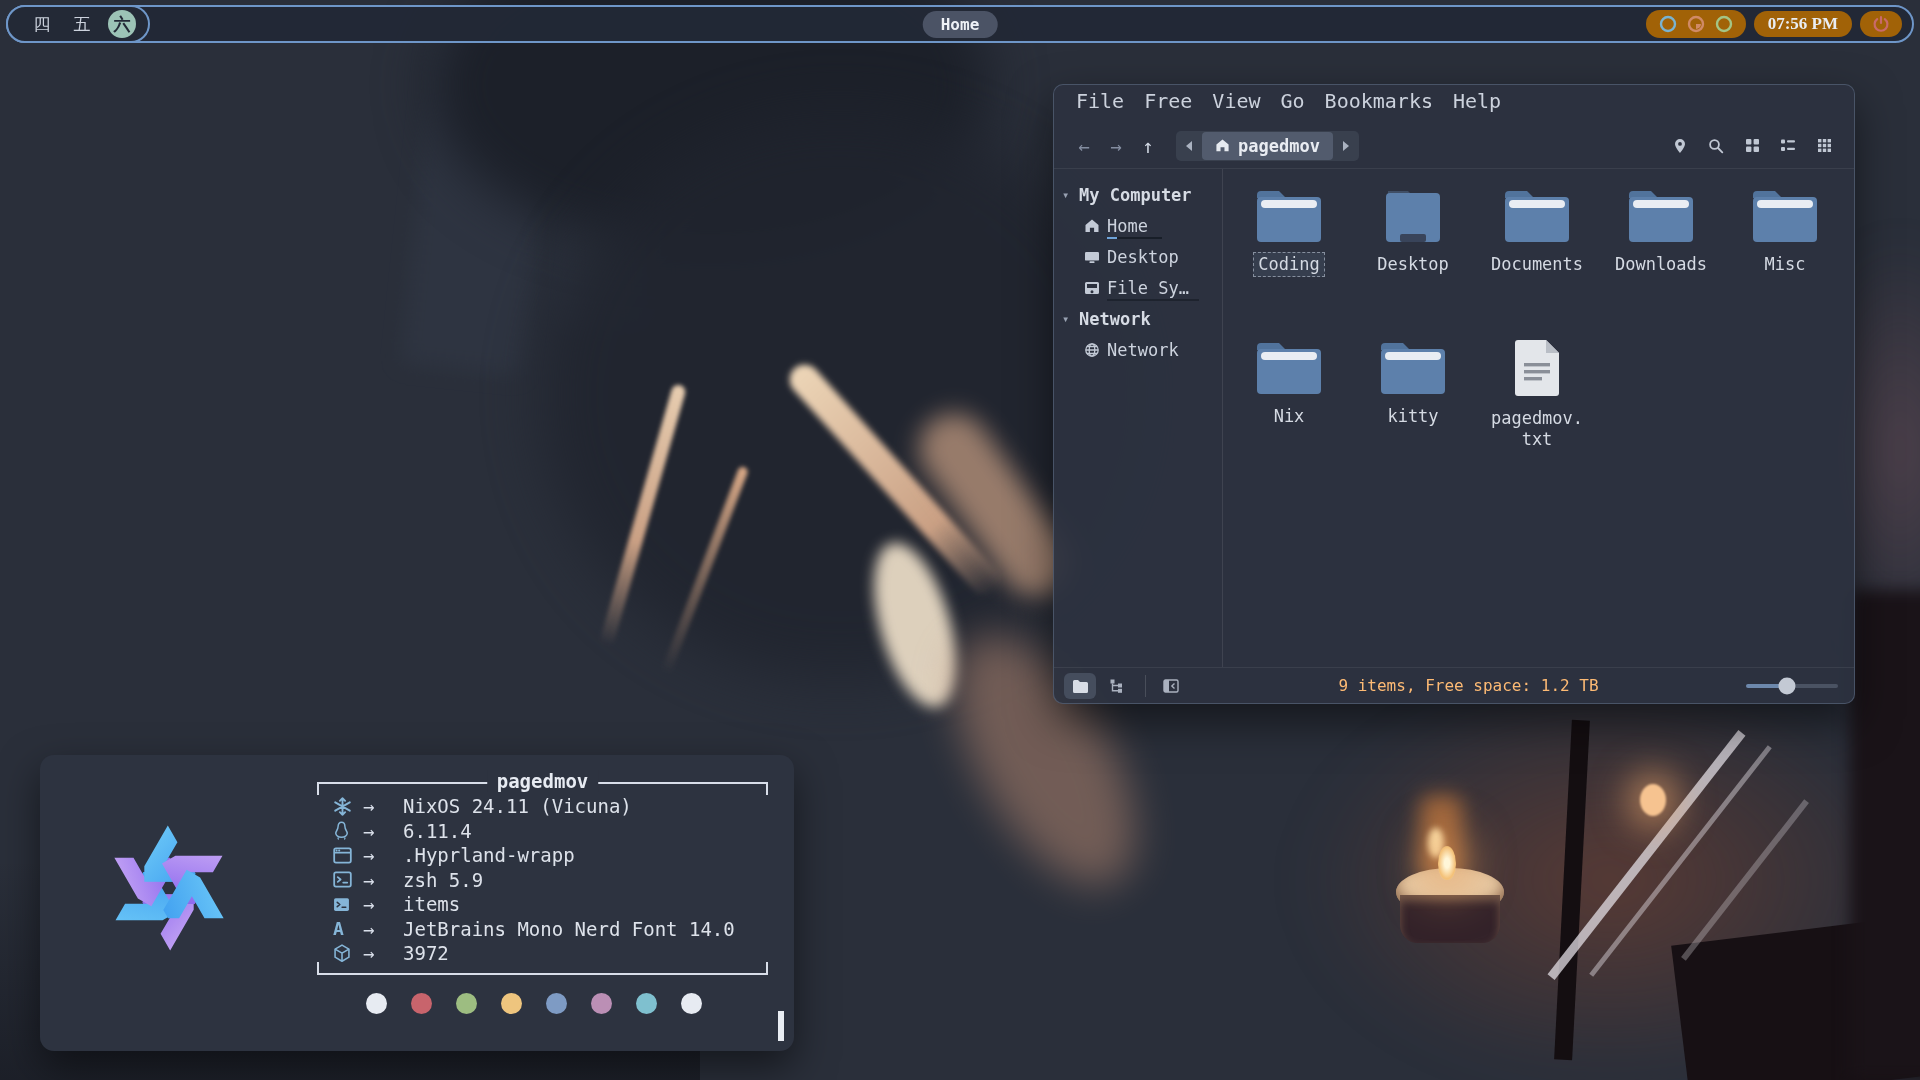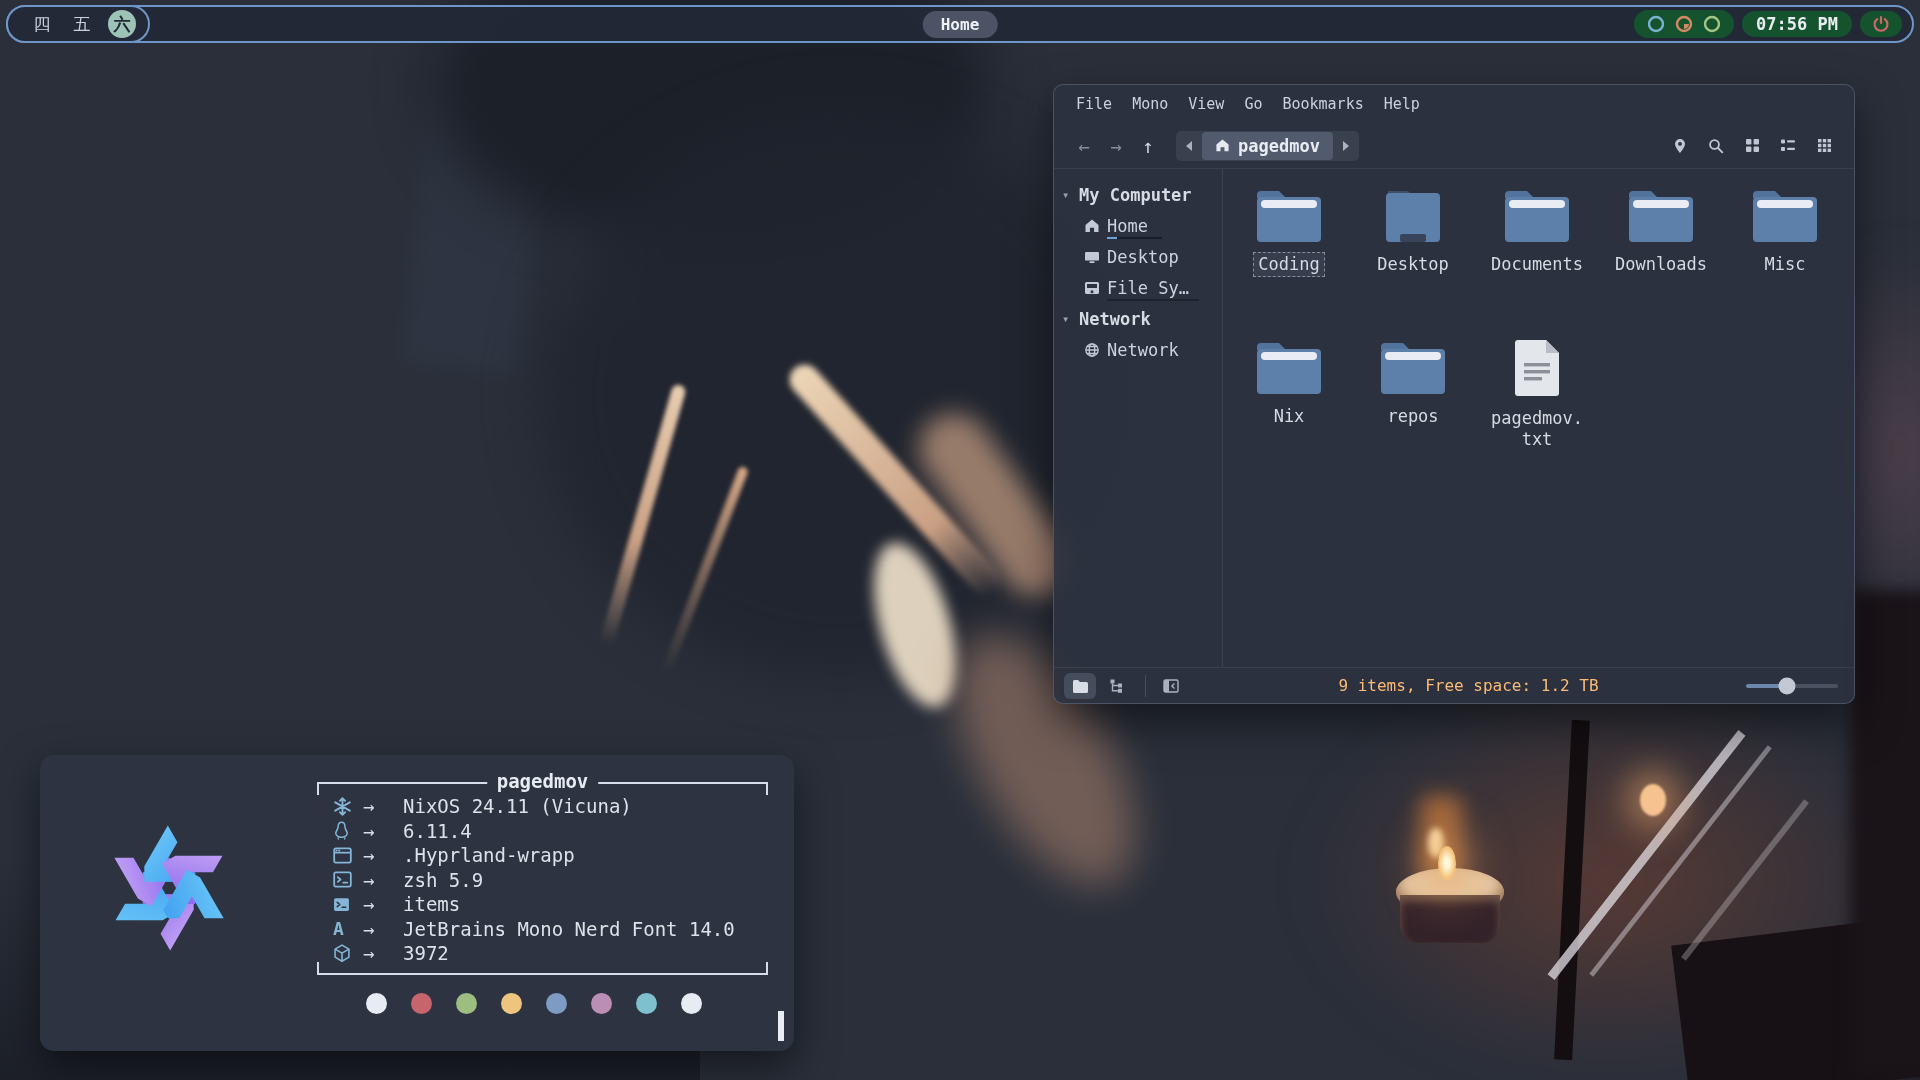--- a/index.html
+++ b/index.html
@@ -35,28 +35,28 @@
   .wp-flame { left:1438px; top:846px; width:18px; height:34px; background:radial-gradient(#fff6d8 20%, #f4c178 65%, rgba(220,120,50,0)); border-radius:50% 50% 45% 45%; box-shadow:0 0 40px 16px rgba(235,160,90,.5); }
   .wp-vig   { left:0; top:860px; width:700px; height:220px; background:linear-gradient(transparent, rgba(18,20,27,.55)); }
 
   
   .topbar { position:absolute; left:6px; top:5px; width:1908px; height:38px; background:rgba(34,40,54,.97); border:2px solid #6e96c8; border-radius:20px; display:flex; align-items:center; }
   .ws-group { position:absolute; left:-2px; top:-2px; height:38px; border:2px solid #6e96c8; border-radius:20px; display:flex; align-items:center; gap:12px; padding:0 12px 0 20px; background:#232936; }
   .ws { width:28px; height:28px; display:flex; align-items:center; justify-content:center; font-size:17px; color:#ccd2dd; border-radius:50%; }
   .ws.active { background:#9cc3b6; color:#232936; font-weight:bold; }
   .bar-title { position:absolute; left:50%; transform:translateX(-50%); background:#4b5365; color:#eef1f6; font-weight:bold; font-size:16px; padding:4px 18px; border-radius:15px; }
   .bar-right { position:absolute; right:10px; display:flex; gap:8px; align-items:center; }
-  .pill { background:#14532d; border-radius:14px; display:flex; align-items:center; }
+  .pill { background:#a16207; border-radius:14px; display:flex; align-items:center;font-family:Liberation Serif, serif; }
   .mon-pill { gap:8px; padding:4px 12px; }
   .clock-pill { padding:3px 14px; color:#e9edf3; font-weight:bold; font-size:17px; }
   .power-pill { padding:3px 11px; }
 
   
   .fm { position:absolute; left:1053px; top:84px; width:802px; height:620px; background:rgba(44,50,63,.93); border:1px solid rgba(130,150,180,.35); border-radius:10px; box-shadow:0 18px 44px rgba(0,0,0,.5); display:flex; flex-direction:column; color:#ccd2dd; }
-  .menubar { height:38px; display:flex; align-items:center; padding:0 12px; font-size:15px; }
+  .menubar { height:38px; display:flex; align-items:flex-start; padding:0 12px; font-size:20px; }
   .menu-item { padding:4px 10px; cursor:default; }
   .toolbar { height:46px; display:flex; align-items:center; padding:0 14px; border-bottom:1px solid rgba(255,255,255,.07); }
   .nav-btn { width:32px; height:30px; display:flex; align-items:center; justify-content:center; font-size:19px; border-radius:5px; }
   .nav-btn.dim { color:#848da0; }
   .nav-btn.lit { color:#d3dae5; }
   .pathbar { margin-left:12px; height:30px; background:#39404e; border-radius:5px; display:flex; align-items:stretch; overflow:hidden; }
   .path-arrow { width:26px; display:flex; align-items:center; justify-content:center; }
   .tri-l { width:0; height:0; border-top:5px solid transparent; border-bottom:5px solid transparent; border-right:6px solid #aab2c0; }
   .tri-r { width:0; height:0; border-top:5px solid transparent; border-bottom:5px solid transparent; border-left:6px solid #aab2c0; }
   .path-seg { background:#525b6d; border-radius:4px; margin:1px 0; padding:0 13px; display:flex; align-items:center; gap:8px; color:#e9ecf2; font-weight:bold; font-size:17px; }
@@ -171,21 +171,21 @@
           </svg>
       </span>
     </div>
   </div>
 </div>
 
 <div class="fm">
 
   <div class="menubar">
     <span class="menu-item">File</span>
-    <span class="menu-item">Mono</span>
+    <span class="menu-item">Free</span>
     <span class="menu-item">View</span>
     <span class="menu-item">Go</span>
     <span class="menu-item">Bookmarks</span>
     <span class="menu-item">Help</span>
   </div>
 
   <div class="toolbar">
     <div class="nav-btn dim">←</div>
     <div class="nav-btn dim">→</div>
     <div class="nav-btn lit">↑</div>
@@ -370,21 +370,21 @@
         <span class="file-label">Nix</span>
       </div>
       <div class="file">
         <span>
             <svg width="70" height="58" viewBox="0 0 70 58">
               <path d="M3 8a4 4 0 0 1 4-4h18l7 7H3z" fill="#51739c"></path>
               <rect x="3" y="10" width="64" height="45" rx="4" fill="#5d80ab"></rect>
               <rect x="7" y="13" width="56" height="8" rx="4" fill="#e9edf3"></rect>
             </svg>
           </span>
-        <span class="file-label">repos</span>
+        <span class="file-label">kitty</span>
       </div>
       <div class="file">
         <span>
             <svg width="52" height="60" viewBox="0 0 52 60">
               <path d="M4 4a3 3 0 0 1 3-3h28l13 13v40a3 3 0 0 1-3 3H7a3 3 0 0 1-3-3z" fill="#e3e6ea"></path>
               <path d="M35 1l13 13H35z" fill="#b9bec6"></path>
               <rect x="13" y="24" width="26" height="3.4" fill="#8a8f98"></rect>
               <rect x="13" y="31" width="26" height="3.4" fill="#8a8f98"></rect>
               <rect x="13" y="38" width="18" height="3.4" fill="#8a8f98"></rect>
             </svg>

